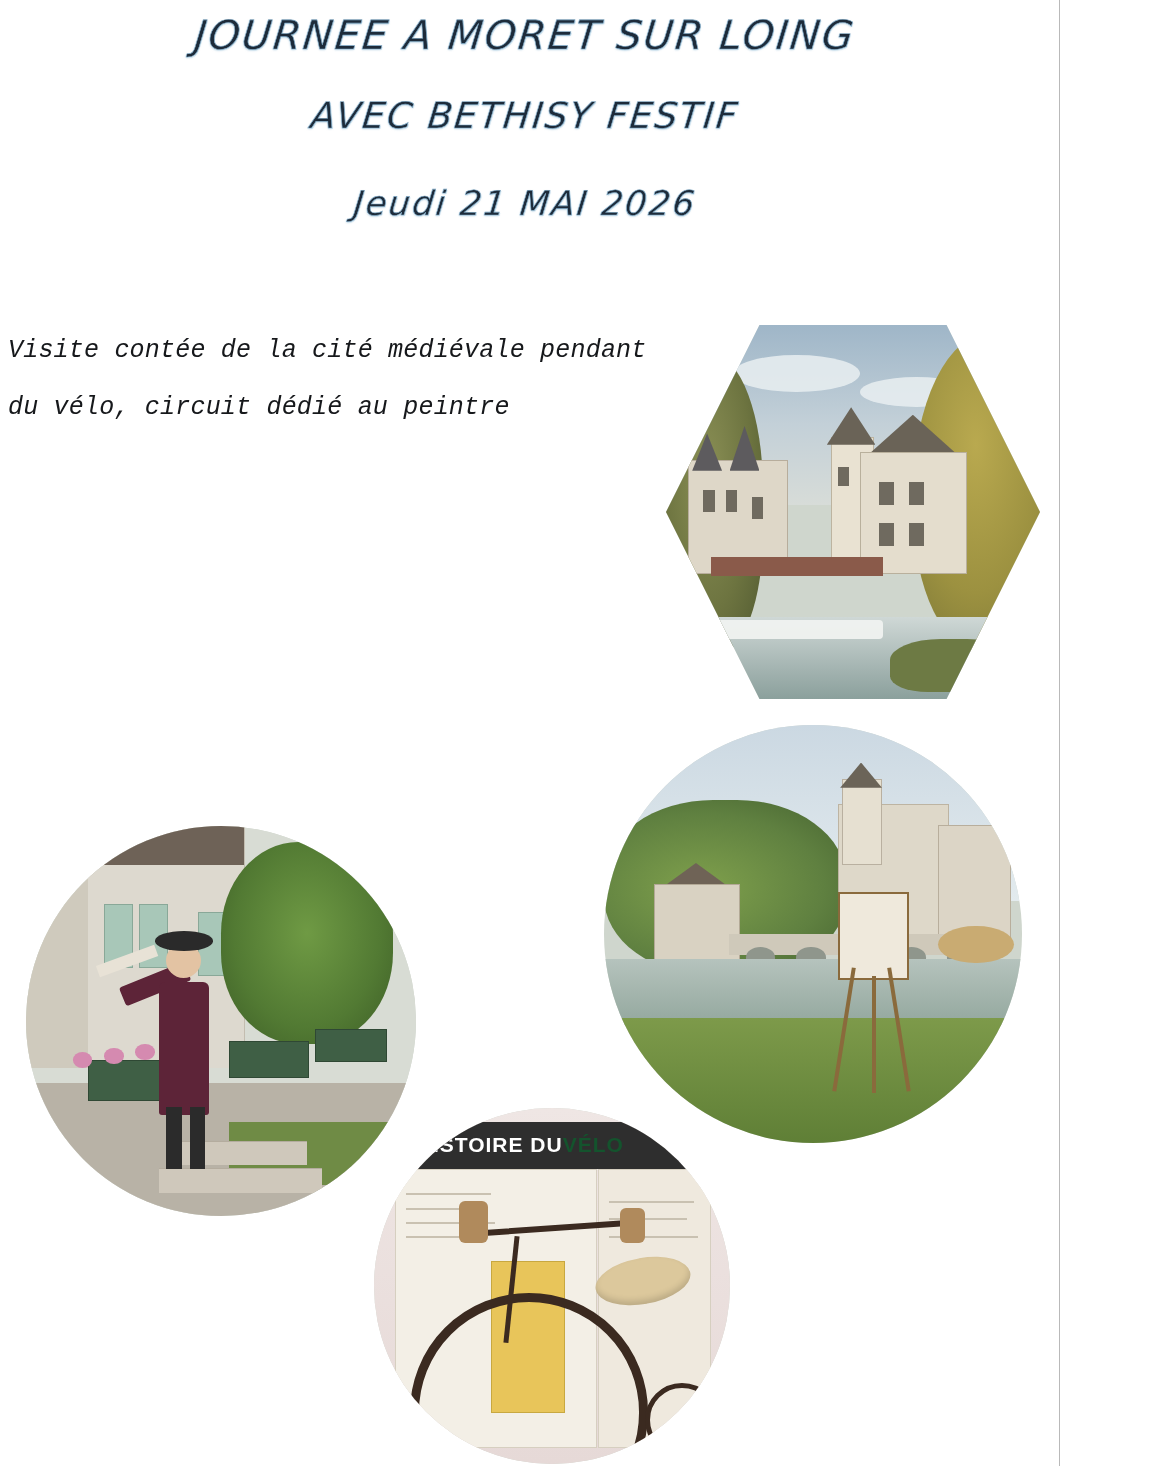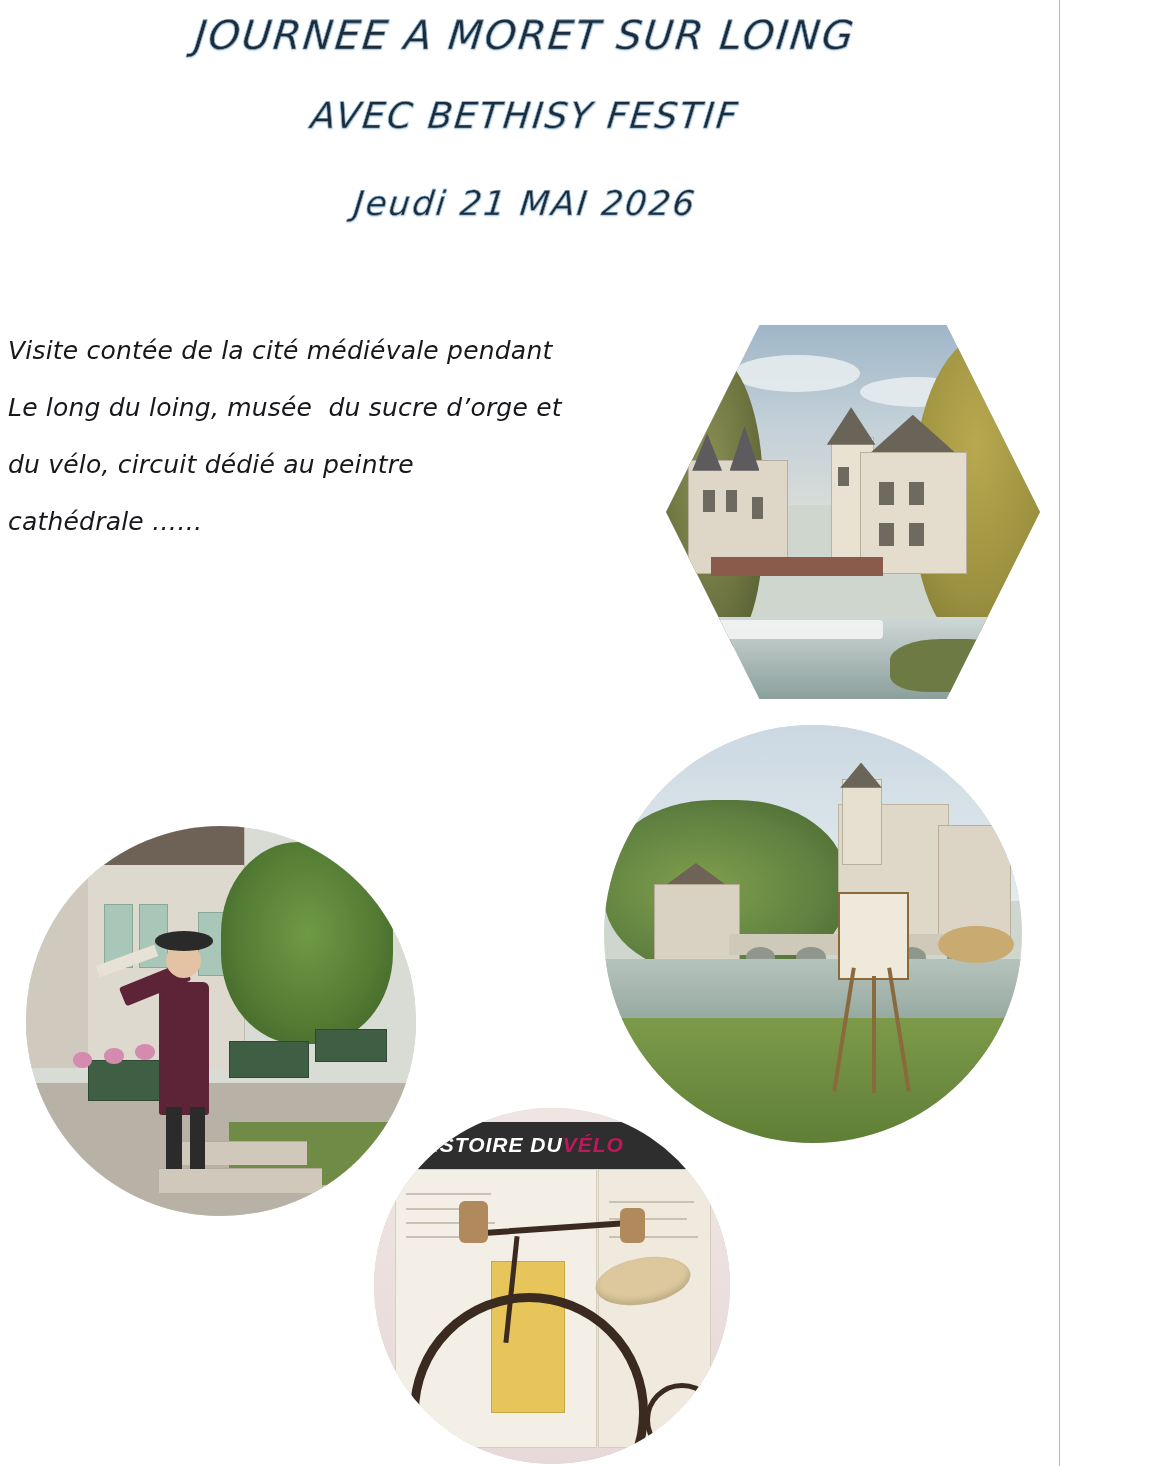--- a/index.html
+++ b/index.html
@@ -86,21 +86,21 @@
     left: 8px;
     top: 322px;
     width: 700px;
     font-family: "DejaVu Sans", sans-serif;
     font-style: italic;
     font-size: 25px;
     line-height: 57px;
     color: #16181b;
     letter-spacing: .2px;
   }
-  .body-text .ln { display: block; white-space: pre; }
+  .body-text .ln { display: block; white-space: pre; font-family: Liberation Mono, monospace; }
 
   
   .photo {
     position: absolute;
     overflow: hidden;
     background: #cfd6cd;
   }
 
   
   .photo-hex {
@@ -125,21 +125,21 @@
     height: 390px;
   }
   .photo-velo {
     left: 374px;
     top: 1108px;
     width: 356px;
     height: 356px;
   }
 
   
-  .scene { position: absolute; inset: 0; font-style: italic; }
+  .scene { position: absolute; inset: 0; }
 
   
   .hx-sky { position:absolute; left:0; top:0; right:0; height:48%;
     background: linear-gradient(#9fb6c8 0%, #c3d0d8 55%, #d7dcd8 100%); }
   .hx-cloud { position:absolute; background:#e9eef1; border-radius:50%; opacity:.85; }
   .hx-tree-l { position:absolute; left:-4%; top:8%; width:30%; height:80%;
     background: radial-gradient(ellipse at 50% 40%, #8a8f55 0%, #6d7440 55%, #4f5830 100%);
     border-radius: 45% 45% 40% 40%; }
   .hx-tree-r { position:absolute; right:-8%; top:2%; width:42%; height:86%;
     background: radial-gradient(ellipse at 40% 35%, #b9a94f 0%, #9c9140 50%, #6b6a33 100%);
@@ -231,21 +231,21 @@
   .gd-leg { position:absolute; background:#2b2b2b; }
   .gd-step { position:absolute; background:#cfc8bb; border-top:1px solid #b4ac9e; }
 
   
   .vl-bg { position:absolute; inset:0; background: linear-gradient(#efe6e4,#e6d9d7); }
   .vl-panel-top { position:absolute; left:6%; top:4%; width:88%; height:13%;
     background:#2e2e2e; }
   .vl-panel-top-txt { position:absolute; left:12%; top:5%; width:78%; height:11%;
     color:#ffffff; font-family:"Liberation Sans", sans-serif; font-weight:bold;
     font-size:21px; letter-spacing:1px; display:flex; align-items:center; }
-  .vl-accent { color:#be185d; }
+  .vl-accent { color:#14532d; }
   .vl-board { position:absolute; left:6%; top:17%; width:56%; height:78%;
     background:#f3efe6; border:1px solid #d6cfc0; }
   .vl-board2 { position:absolute; left:63%; top:17%; width:31%; height:78%;
     background:#efe9de; border:1px solid #d6cfc0; }
   .vl-poster { position:absolute; left:33%; top:43%; width:20%; height:42%;
     background:#e8c55a; border:1px solid #c8a840; }
   .vl-line { position:absolute; background:#c9c1b1; height:2px; }
   .vl-wheel { position:absolute; left:10%; top:52%; width:62%; height:62%;
     border:9px solid #3b2a20; border-radius:50%; }
   .vl-wheel-sm { position:absolute; right:3%; bottom:2%; width:18%; height:18%;
@@ -271,23 +271,21 @@
   <div class="page-edge-shadow"></div>
 
   <div class="title-block">
     <div class="title-line title-1">JOURNEE A MORET SUR LOING</div>
     <div class="title-line title-2">AVEC BETHISY FESTIF</div>
     <div class="title-line title-3">Jeudi 21 MAI 2026</div>
   </div>
 
   <div class="body-text">
     <span class="ln">Visite contée de la cité médiévale pendant</span>
-    <span class="ln">Le long du loing, musée  du sucre d’orge et</span>
     <span class="ln">du vélo, circuit dédié au peintre</span>
-    <span class="ln">cathédrale ……</span>
   </div>
 
   <div class="photo photo-hex">
     <div class="scene">
       <div class="hx-sky"></div>
       <div class="hx-cloud" style="left:18%;top:8%;width:34%;height:10%;"></div>
       <div class="hx-cloud" style="left:52%;top:14%;width:30%;height:8%;"></div>
       <div class="hx-tree-l"></div>
       <div class="hx-tree-r"></div>
       <div class="hx-chateau"></div>

